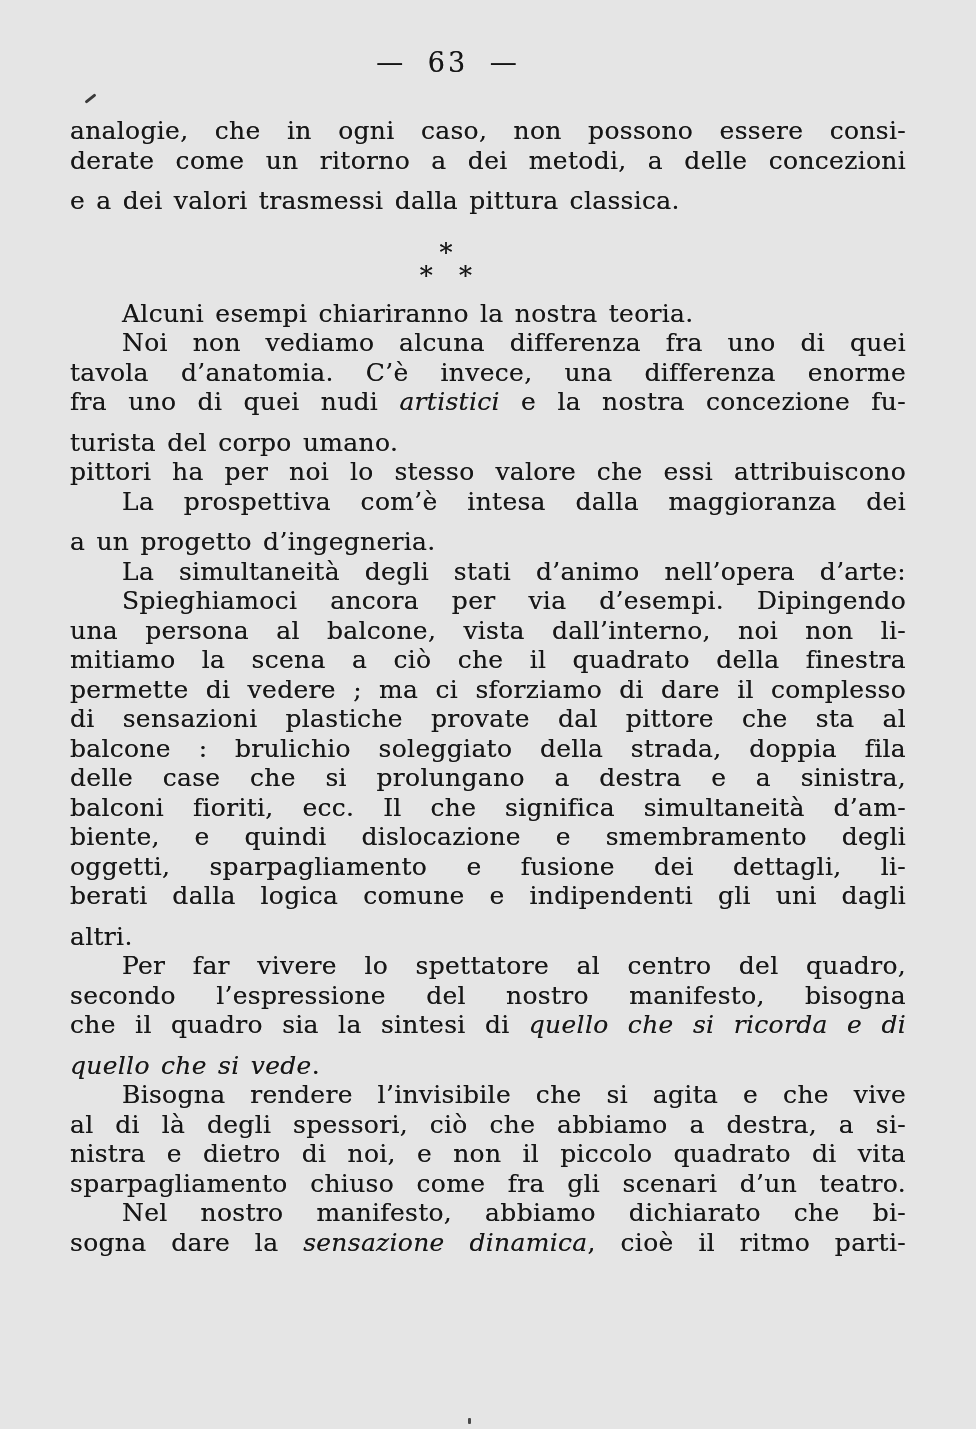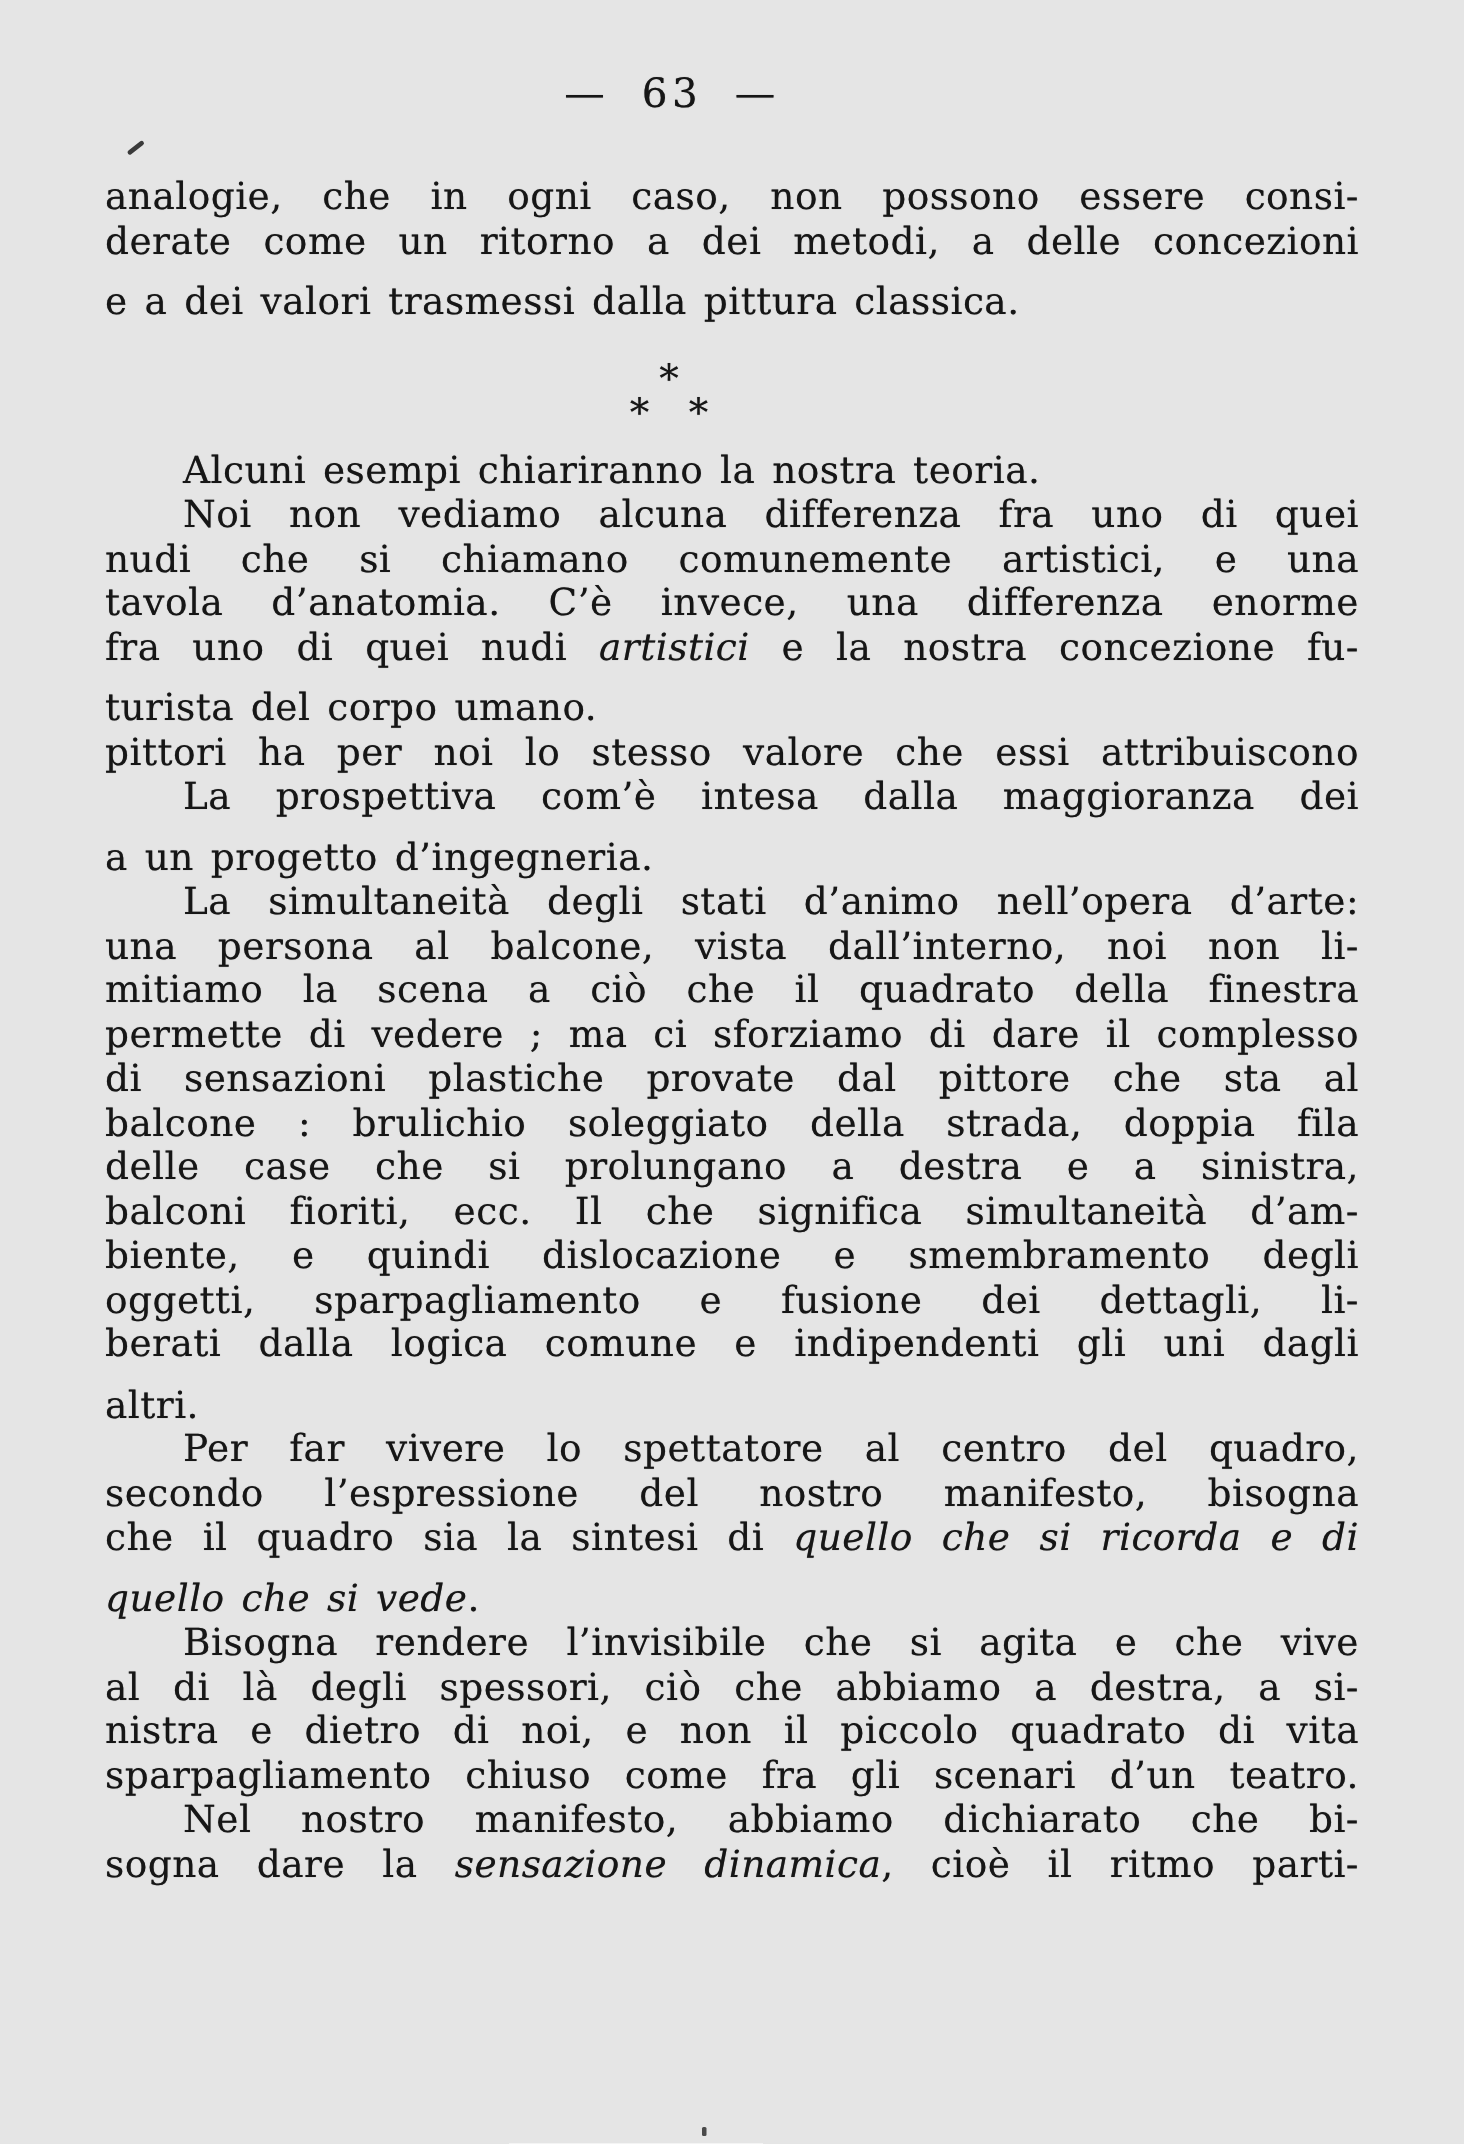--- a/index.html
+++ b/index.html
@@ -81,34 +81,34 @@
       </div>
       <div class="asterism">
         <div class="ast-top">*</div>
         <div class="ast-bottom">* *</div>
       </div>
       <div class="para">
         <div class="line nojust first"><span class="seg">Alcuni esempi chiariranno la nostra teoria.</span></div>
       </div>
       <div class="para">
         <div class="line first"><span class="seg">Noi non vediamo alcuna differenza fra uno di quei</span></div>
-        <div class="line"><span class="seg">nudi che si chiamano comunemente artistici, e una</span></div>
         <div class="line"><span class="seg">tavola d’anatomia. C’è invece, una differenza enorme</span></div>
         <div class="line"><span class="seg">fra uno di quei nudi </span><span class="seg it">artistici</span><span class="seg"> e la nostra concezione fu-</span></div>
         <div class="line nojust"><span class="seg">turista del corpo umano.</span></div>
       </div>
       <div class="para">
         <div class="line"><span class="seg">pittori ha per noi lo stesso valore che essi attribuiscono</span></div>
         <div class="line first"><span class="seg">La prospettiva com’è intesa dalla maggioranza dei</span></div>
         <div class="line nojust"><span class="seg">a un progetto d’ingegneria.</span></div>
       </div>
       <div class="para">
         <div class="line first"><span class="seg">La simultaneità degli stati d’animo nell’opera d’arte:</span></div>
       </div>
       <div class="para">
+        <div class="line first"><span class="seg">Spieghiamoci ancora per via d’esempi. Dipingendo</span></div>
         <div class="line"><span class="seg">una persona al balcone, vista dall’interno, noi non li-</span></div>
         <div class="line"><span class="seg">mitiamo la scena a ciò che il quadrato della finestra</span></div>
         <div class="line"><span class="seg">permette di vedere ; ma ci sforziamo di dare il complesso</span></div>
         <div class="line"><span class="seg">di sensazioni plastiche provate dal pittore che sta al</span></div>
         <div class="line"><span class="seg">balcone : brulichio soleggiato della strada, doppia fila</span></div>
         <div class="line"><span class="seg">delle case che si prolungano a destra e a sinistra,</span></div>
         <div class="line"><span class="seg">balconi fioriti, ecc. Il che significa simultaneità d’am-</span></div>
         <div class="line"><span class="seg">biente, e quindi dislocazione e smembramento degli</span></div>
         <div class="line"><span class="seg">oggetti, sparpagliamento e fusione dei dettagli, li-</span></div>
         <div class="line"><span class="seg">berati dalla logica comune e indipendenti gli uni dagli</span></div>

